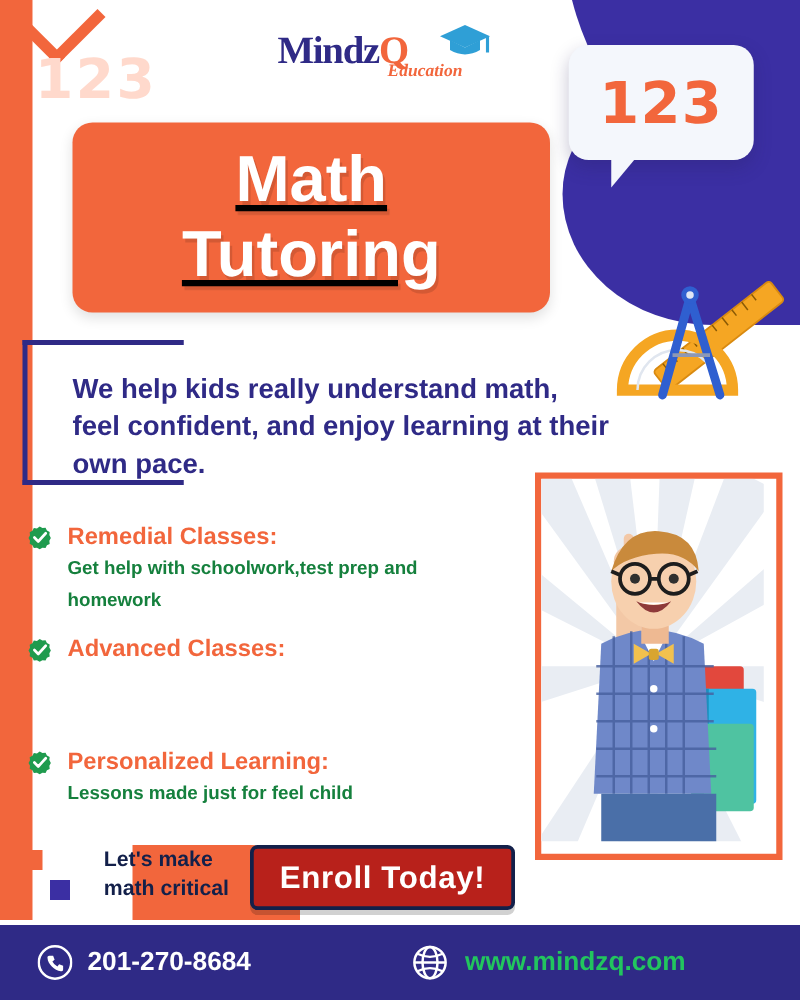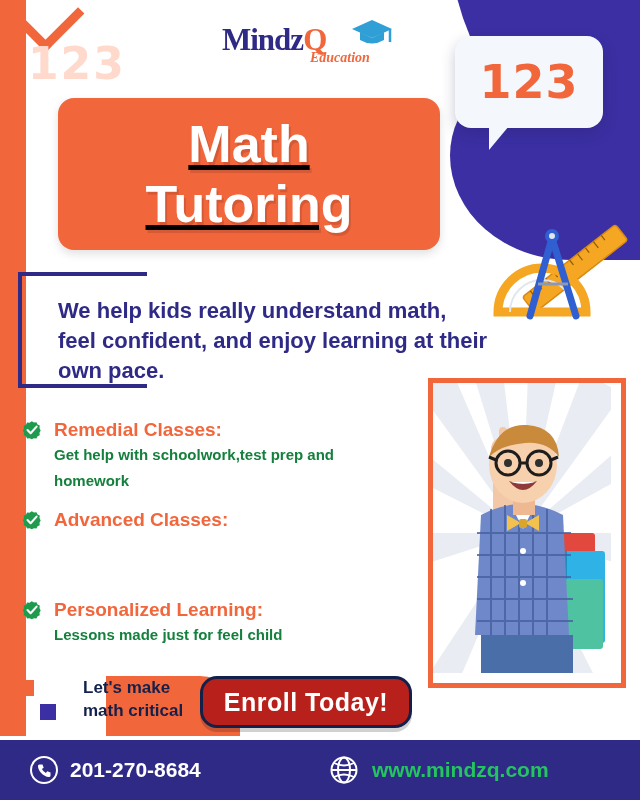--- a/index.html
+++ b/index.html
@@ -133,21 +133,21 @@
   
   .tagline{
     position:absolute;left:55px;top:676px;width:150px;
     color:#13204a;font-size:17px;font-weight:bold;line-height:23px;margin-left:28px;
   }
   .sq-orange{position:absolute;left:18px;top:680px;width:16px;height:16px;background:#f2663c;}
   .sq-purple{position:absolute;left:40px;top:704px;width:16px;height:16px;background:#3b2fa3;}
 
   .cta{
     position:absolute;left:200px;top:676px;width:206px;height:46px;
-    background:#b8211b;border:3px solid #13204a;border-radius:17px;
+    background:#b8211b;border:3px solid #13204a;border-radius:6px;
     box-shadow:0 4px 0 rgba(0,0,0,.18);
   }
   .cta-label{
     position:absolute;inset:0;display:flex;align-items:center;justify-content:center;
     color:#ffffff;font-size:25px;font-weight:bold;letter-spacing:.5px;
     font-family:"Liberation Sans",sans-serif;
   }
 
   
   .bottom{

